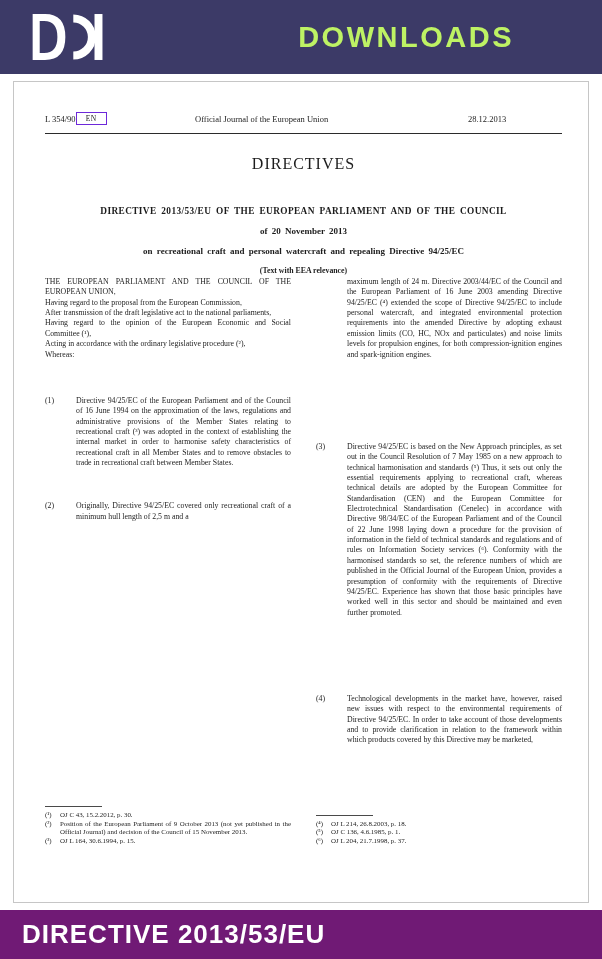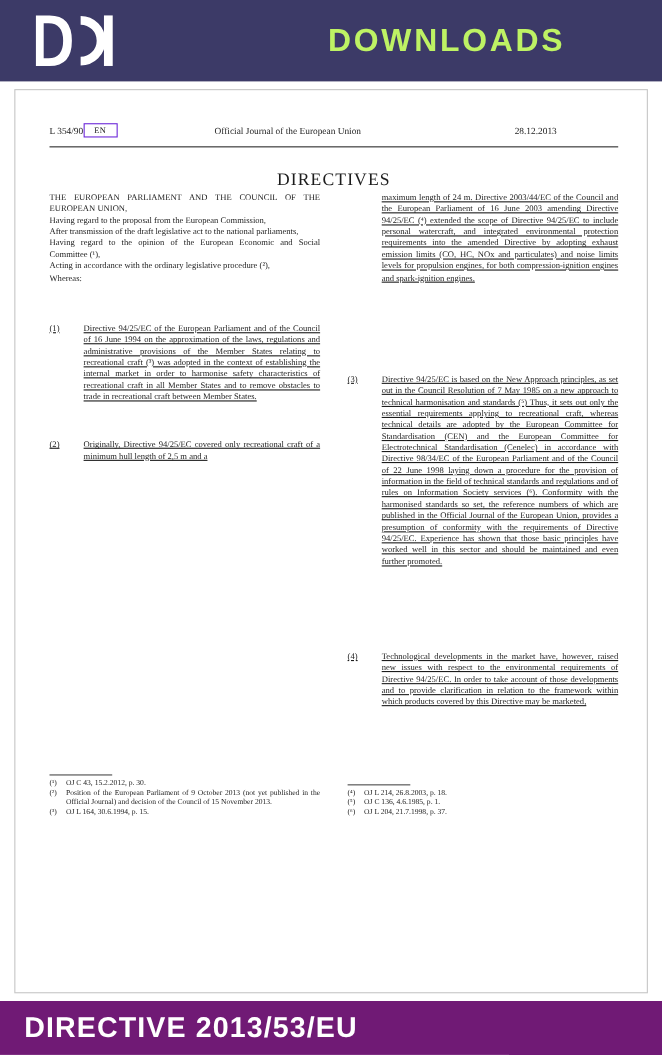--- a/index.html
+++ b/index.html
@@ -40,21 +40,21 @@
     font-size: 7.8px; line-height: 1.33; text-align: justify; }
   .col p { margin: 0; }
 
   .gA { margin-top: 35px; } 
   .gB { margin-top: 40px; }
   .gC { margin-top: 36px; }
   .gD { margin-top: 33px; }
   .gE { margin-top: 82px; } 
   .gF { margin-top: 76px; } 
 
-  .recital { display: flex; text-decoration: underline; }
+  .recital { display: flex; }
   .recital-num { flex: 0 0 31px; }
   .recital-text { flex: 1; min-width: 0; text-align: justify; }
 
   .footnotes { margin-top: auto; padding-bottom: 5px; }
   .fn-rule { width: 57px; border-top: 1px solid #4a4a4a; margin-bottom: 4px; }
   .footnote { display: flex; font-size: 6.9px; line-height: 1.27; text-align: justify; }
   .fn-num { flex: 0 0 15px; }
   .fn-text { flex: 1; min-width: 0; }
 </style>
 </head>
@@ -76,20 +76,26 @@
       <div class="oj-left">
         <span>L 354/90</span>
         <span class="en-box">EN</span>
       </div>
       <div class="oj-center">Official Journal of the European Union</div>
       <div class="oj-date">28.12.2013</div>
     </div>
 
     <div class="directives-heading">DIRECTIVES</div>
 
+    <div class="title-block">
+      <div class="t1">DIRECTIVE 2013/53/EU OF THE EUROPEAN PARLIAMENT AND OF THE COUNCIL</div>
+      <div class="t2">of 20 November 2013</div>
+      <div class="t3">on recreational craft and personal watercraft and repealing Directive 94/25/EC</div>
+      <div class="t4">(Text with EEA relevance)</div>
+    </div>
 
     <div class="columns">
 
       <div class="col">
         <p>THE EUROPEAN PARLIAMENT AND THE COUNCIL OF THE EUROPEAN UNION,</p>
         <p class="gB">Having regard to the proposal from the European Commission,</p>
         <p class="gA">After transmission of the draft legislative act to the national parliaments,</p>
         <p class="gA">Having regard to the opinion of the European Economic and Social Committee (¹),</p>
         <p class="gA">Acting in accordance with the ordinary legislative procedure (²),</p>
         <p class="gA">Whereas:</p>

